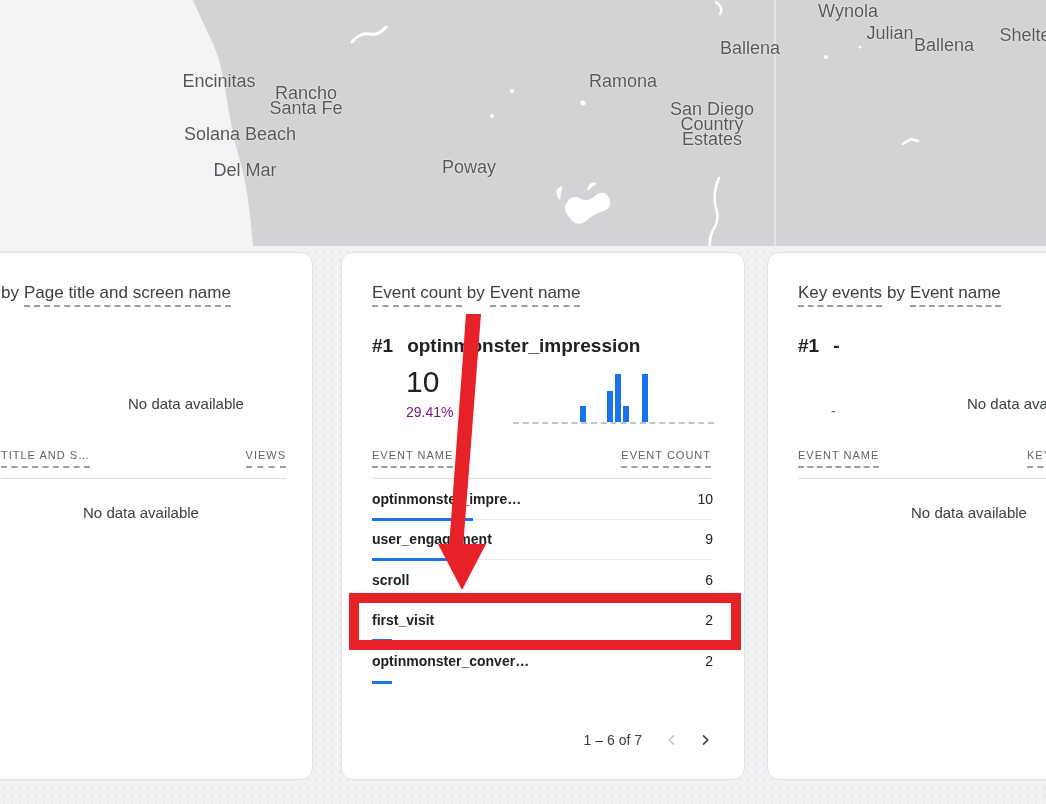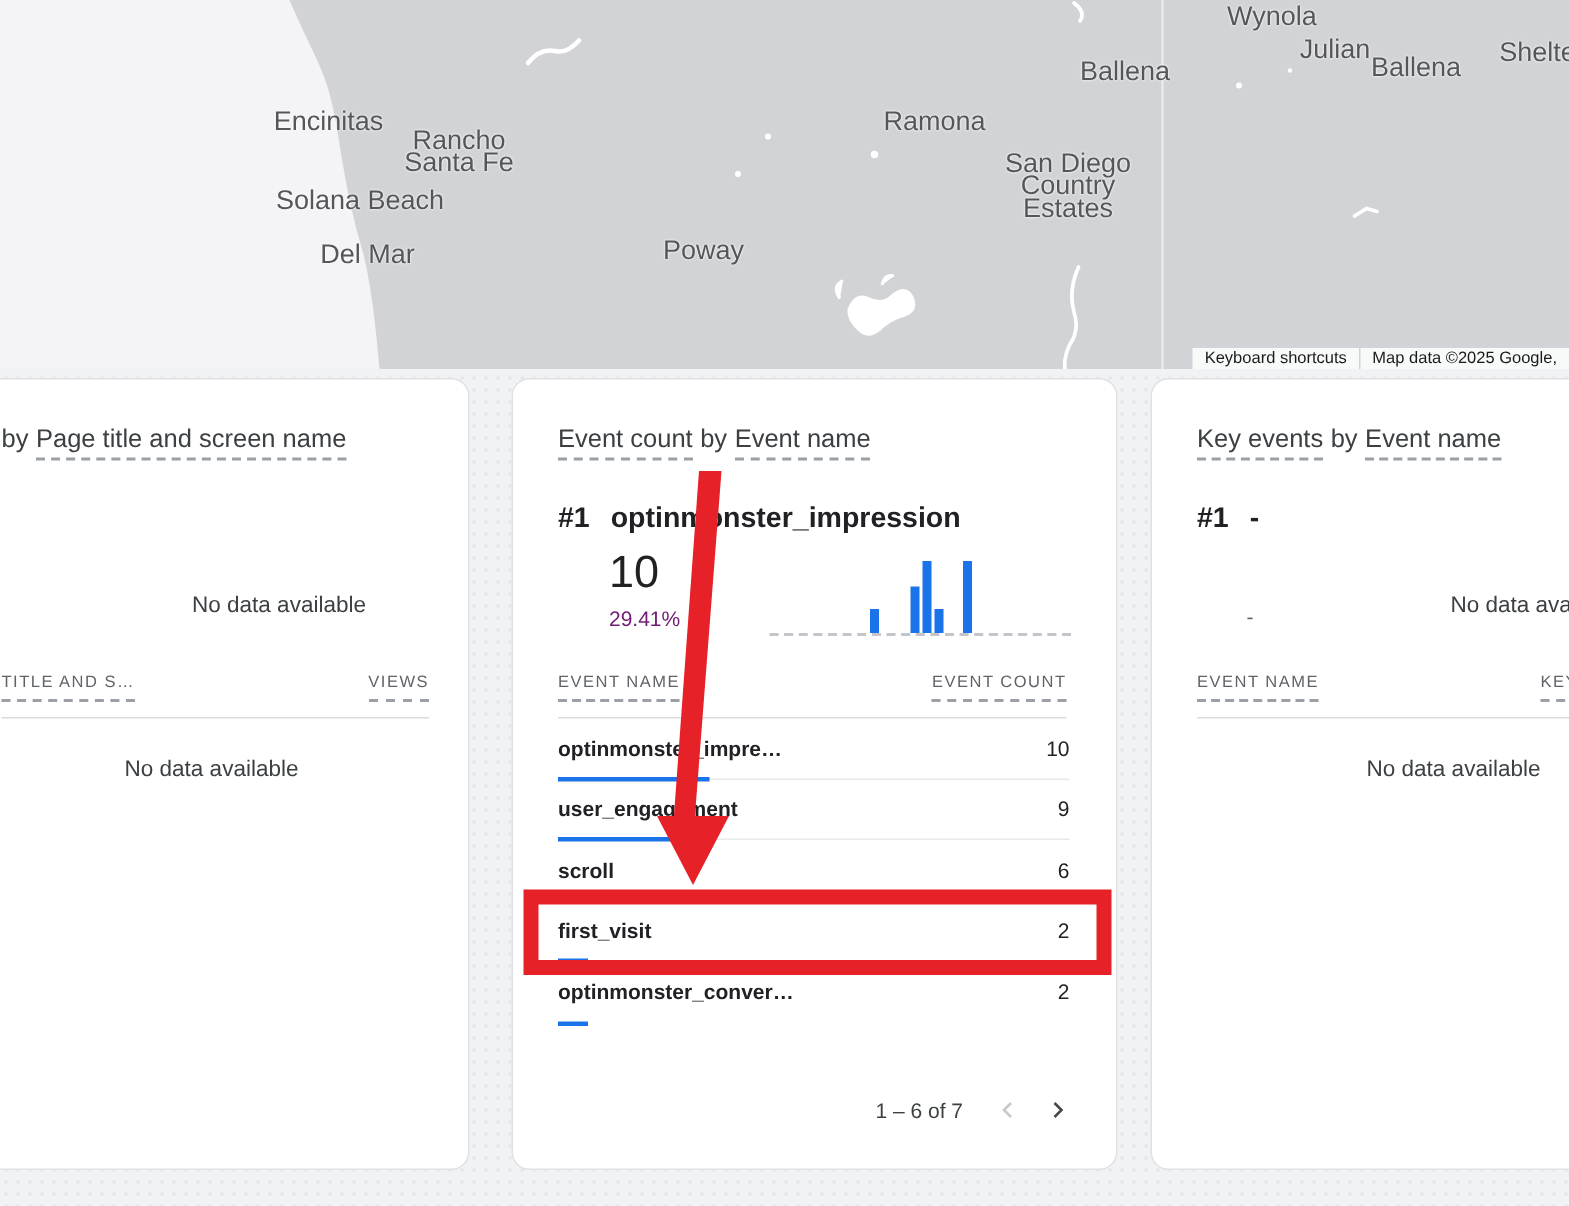--- a/index.html
+++ b/index.html
@@ -140,24 +140,20 @@
           <div>Solana Beach</div>
         </div>
         <div class="map-label" style="left: 245px; top: 170px;">
           <div>Del Mar</div>
         </div>
         <div class="map-label" style="left: 469px; top: 167px;">
           <div>Poway</div>
         </div>
       </div>
 
-    <div id="attribution">
-      <div class="attr-box">Keyboard shortcuts</div>
-      <div class="attr-box">Map data ©2025 Google,</div>
-    </div>
   </div>
 
   <div class="card" id="card-left">
     <div class="card-title" style="left:92px;">
       <span class="title-prefix">by</span><span class="dash-link">Page title and screen name</span>
     </div>
     <div class="no-data" style="left:277px; top:142px; transform:translateX(-50%);">No data available</div>
     <div class="col-header" style="left:92px; top:196px;">TITLE AND S…</div>
     <div class="col-header" style="right:26px; top:196px;">VIEWS</div>
     <div class="table-topline" style="left:92px; right:26px; top:225px;"></div>

